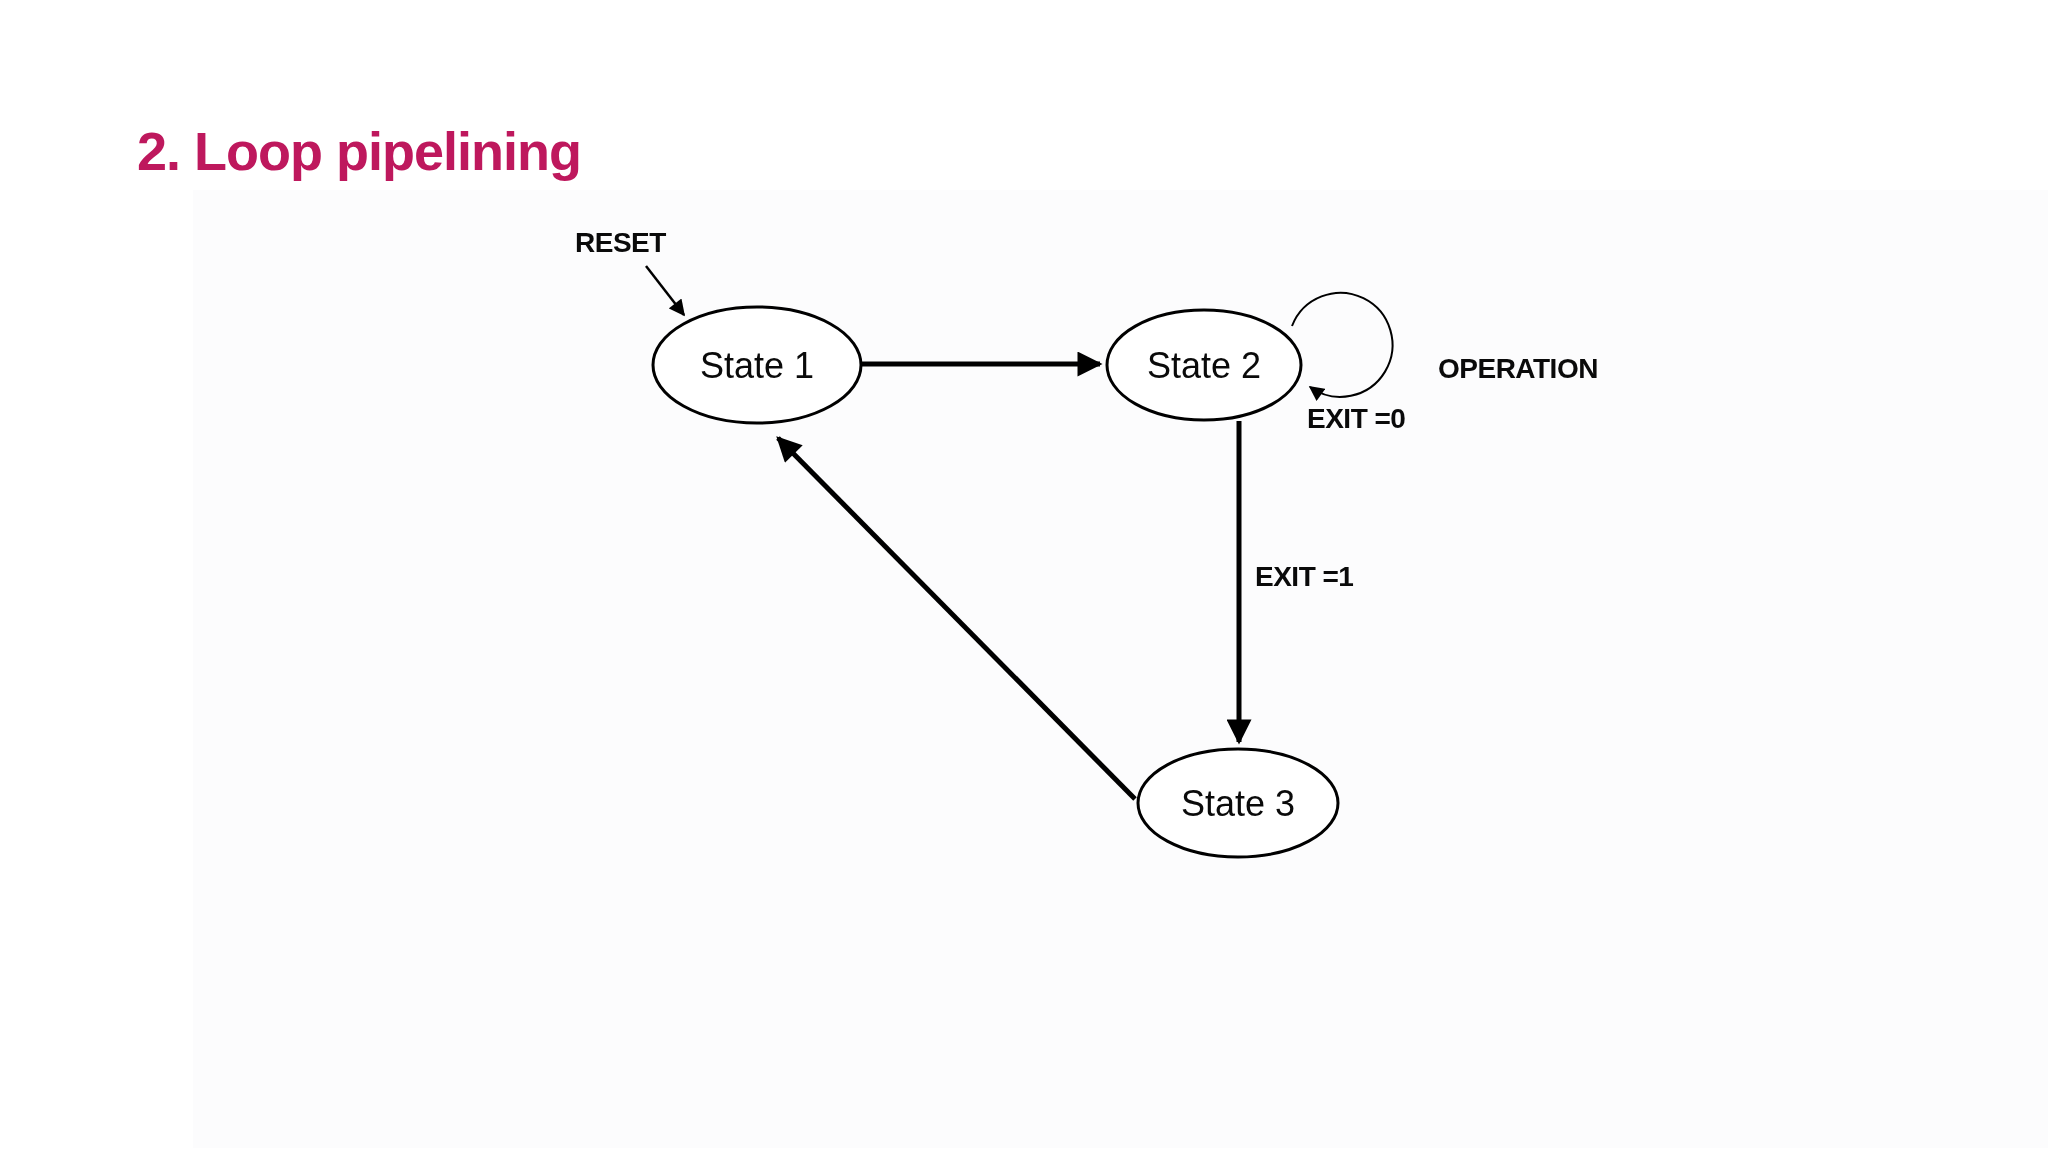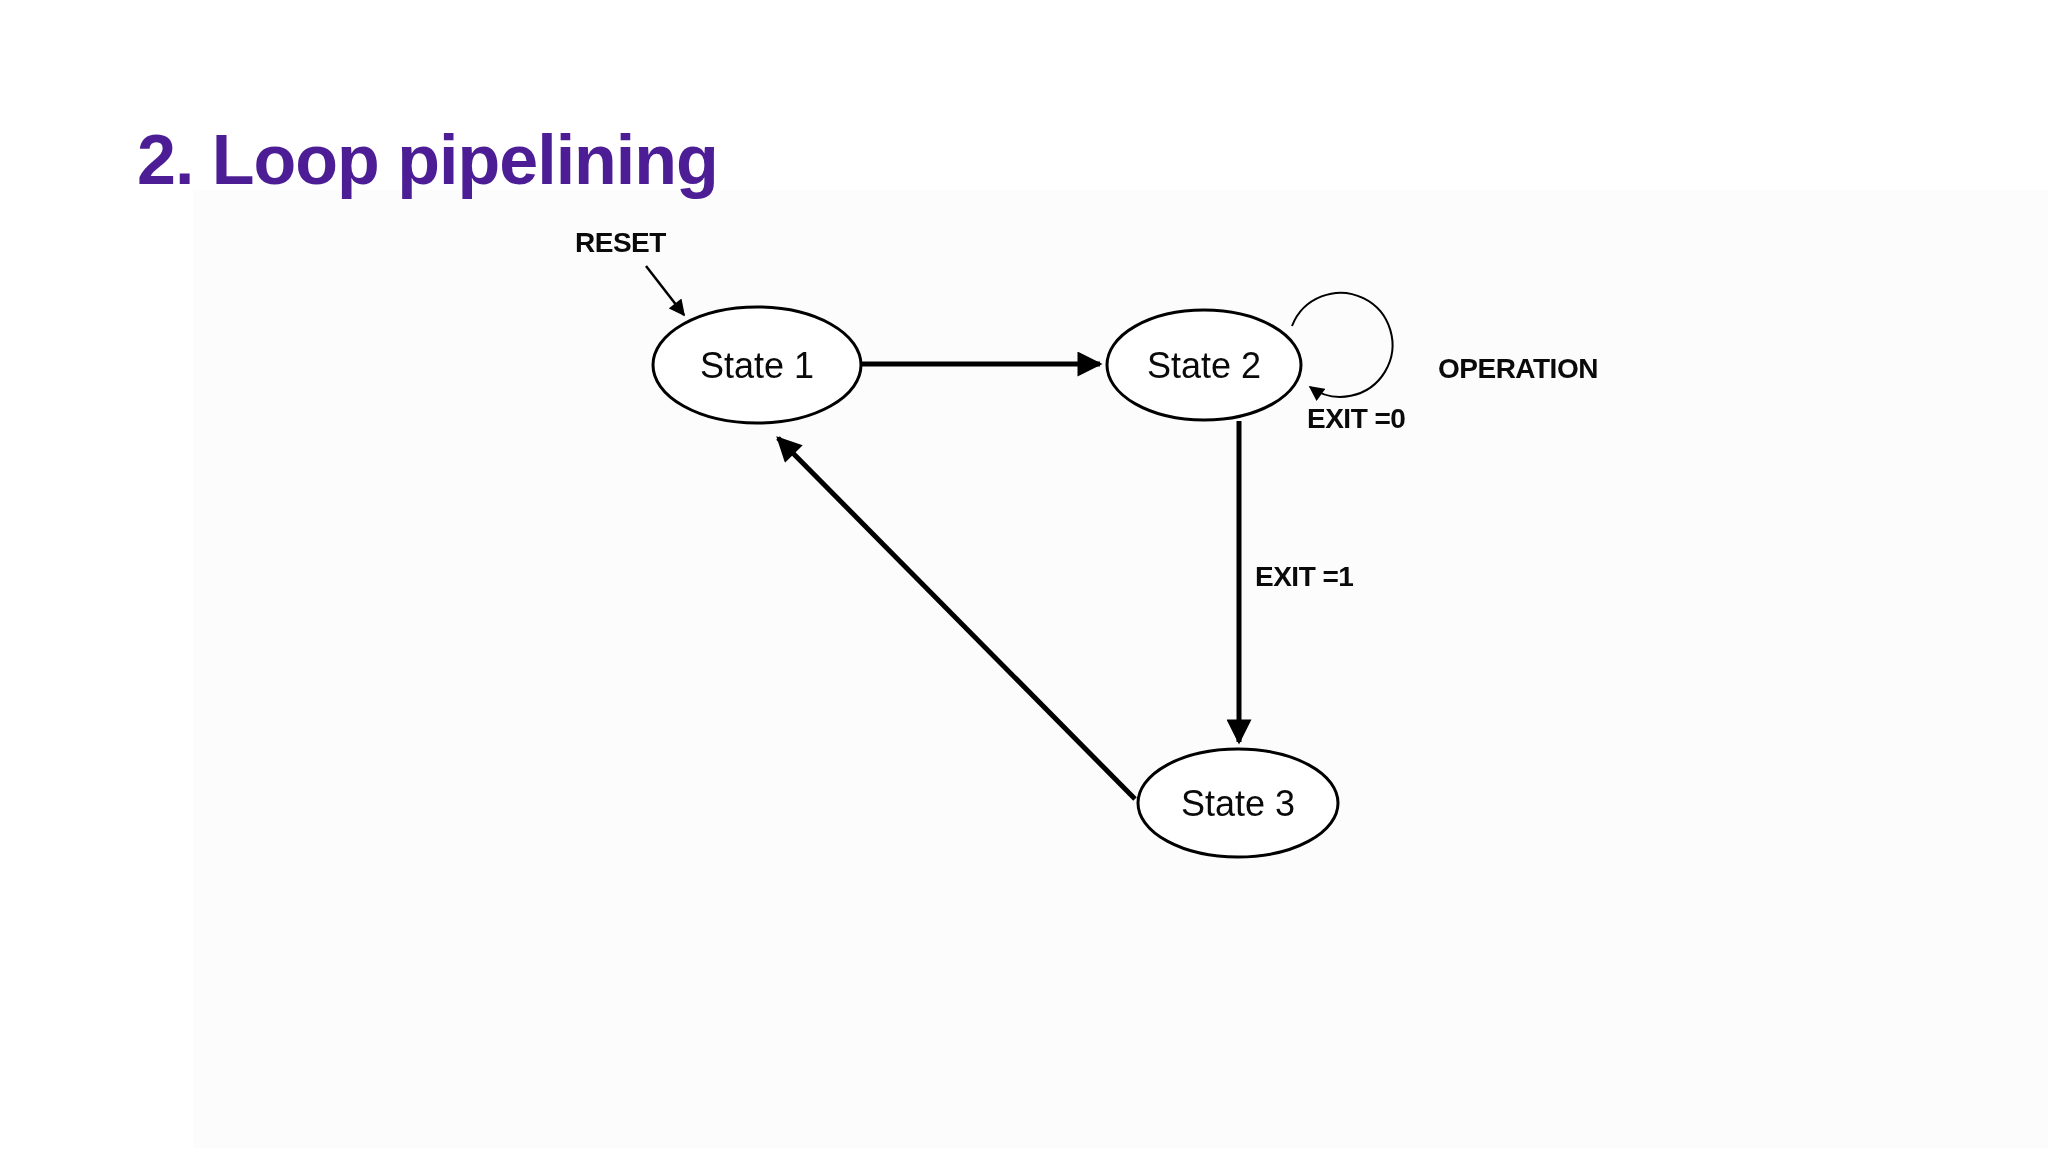--- a/index.html
+++ b/index.html
@@ -21,25 +21,25 @@
     top: 190px;
     width: 1855px;
     height: 958px;
     background: #fcfcfd;
   }
   .page-title {
     position: absolute;
     left: 137px;
     top: 122px;
     margin: 0;
-    font-size: 70px;
+    font-size: 54px;
     font-weight: bold;
     letter-spacing: -1px;
     line-height: 1.1;
-    color: #4c1d95;
+    color: #be185d;
   }
   svg.diagram {
     position: absolute;
     left: 0;
     top: 0;
     width: 2048px;
     height: 1152px;
   }
   .state-ellipse {
     fill: #ffffff;

